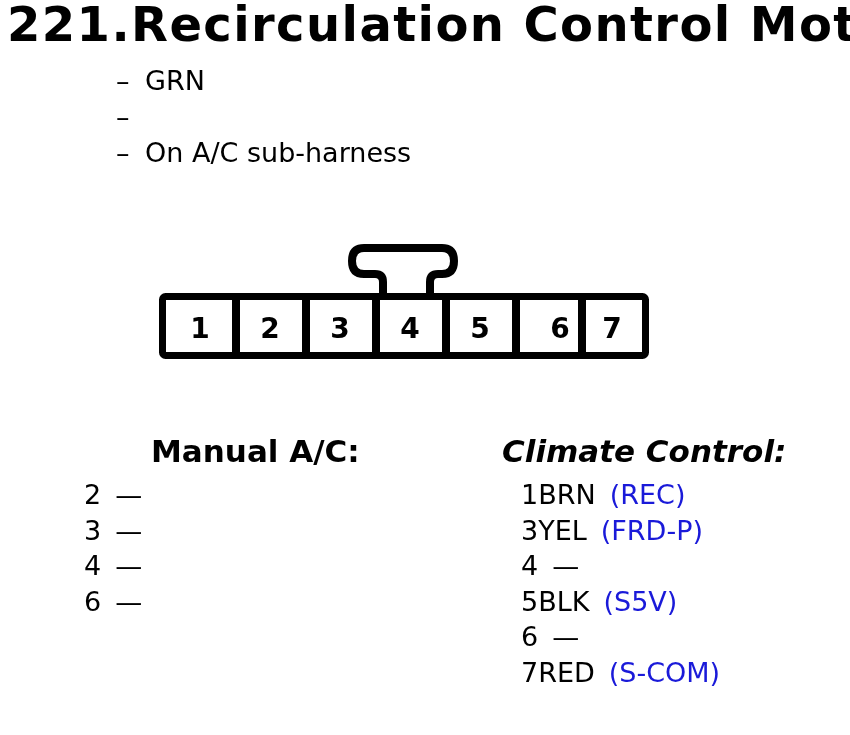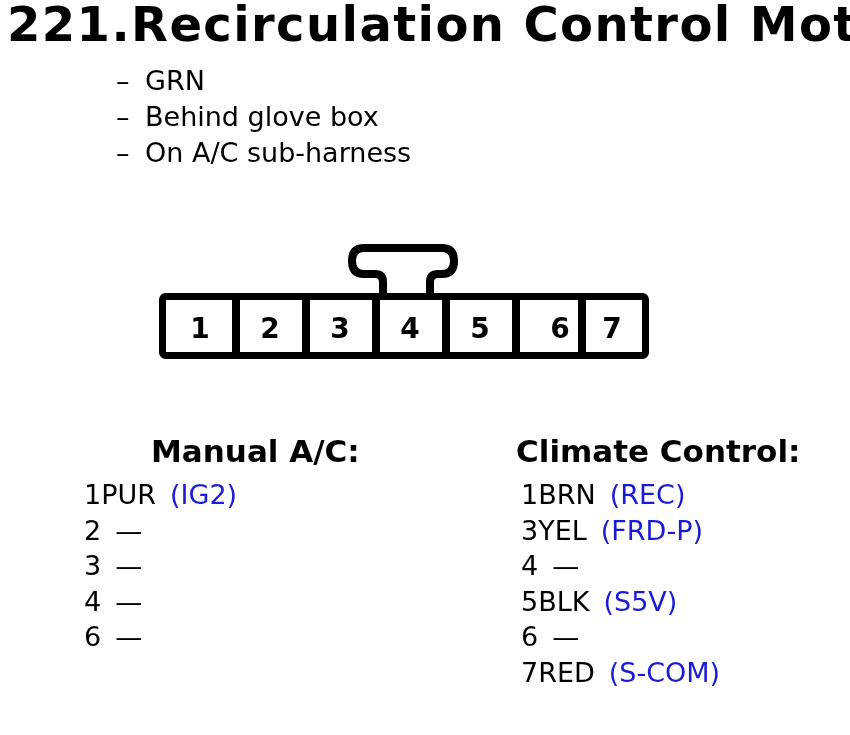--- a/index.html
+++ b/index.html
@@ -19,21 +19,21 @@
   .note { display:flex; height:36px; line-height:36px; align-items:baseline; }
   .note .dash { display:inline-block; width:29px; line-height:36px; }
 
   .connector-svg { position:absolute; left:140px; top:243px; }
 
   .col-head {
     position:absolute; top:433px; font-size:31px; font-weight:bold;
     white-space:nowrap;
   }
   .col-head.manual  { left:115px;margin-left:36px; }
-  .col-head.climate { left:516px; }
+  .col-head.climate { left:502px;font-style:italic; }
 
   .rows { position:absolute; top:477px; font-size:27px; }
   .rows.manual  { left:84px; }
   .rows.climate { left:479px;margin-left:42px; }
   .pin-row { height:35.6px; line-height:35.6px; white-space:nowrap; }
   .pin-row .lbl { color:#000; }
   .pin-row .val { margin-left:14px; }
   .pin-row .val.blue { color:var(--blue,#1a1ad9); }
 </style>
 </head>
@@ -43,21 +43,20 @@
 
   <div class="title">221.Recirculation Control Motor</div>
 
   <div class="notes">
     <div class="note">
       <span class="dash">–</span>
       <span>GRN</span>
     </div>
     <div class="note">
       <span class="dash">–</span>
-      <span>Behind glove box</span>
     </div>
     <div class="note">
       <span class="dash">–</span>
       <span>On A/C sub-harness</span>
     </div>
   </div>
 
   <svg class="connector-svg" width="520" height="122" viewBox="0 0 520 122">
 
     <path d="M 243,59 V 39 Q 243,31 235,31 H 224 Q 212,31 212,18 Q 212,5 224,5 H 302 Q 314,5 314,18 Q 314,31 302,31 H 298 Q 290,31 290,39 V 59 Z" fill="#ffffff" stroke="#000000" stroke-width="8" stroke-linejoin="round"></path>
@@ -77,23 +76,20 @@
     <text x="270" y="95" text-anchor="middle" font-size="28" font-weight="bold" fill="#000">4</text>
     <text x="340" y="95" text-anchor="middle" font-size="28" font-weight="bold" fill="#000">5</text>
     <text x="420" y="95" text-anchor="middle" font-size="28" font-weight="bold" fill="#000">6</text>
     <text x="472" y="95" text-anchor="middle" font-size="28" font-weight="bold" fill="#000">7</text>
   </svg>
 
   <div class="col-head manual">Manual A/C:</div>
   <div class="col-head climate">Climate Control:</div>
 
   <div class="rows manual">
-    <div class="pin-row">
-      <span class="lbl">1PUR</span><span class="val blue">(IG2)</span>
-    </div>
     <div class="pin-row">
       <span class="lbl">2</span><span class="val">—</span>
     </div>
     <div class="pin-row">
       <span class="lbl">3</span><span class="val">—</span>
     </div>
     <div class="pin-row">
       <span class="lbl">4</span><span class="val">—</span>
     </div>
     <div class="pin-row">

